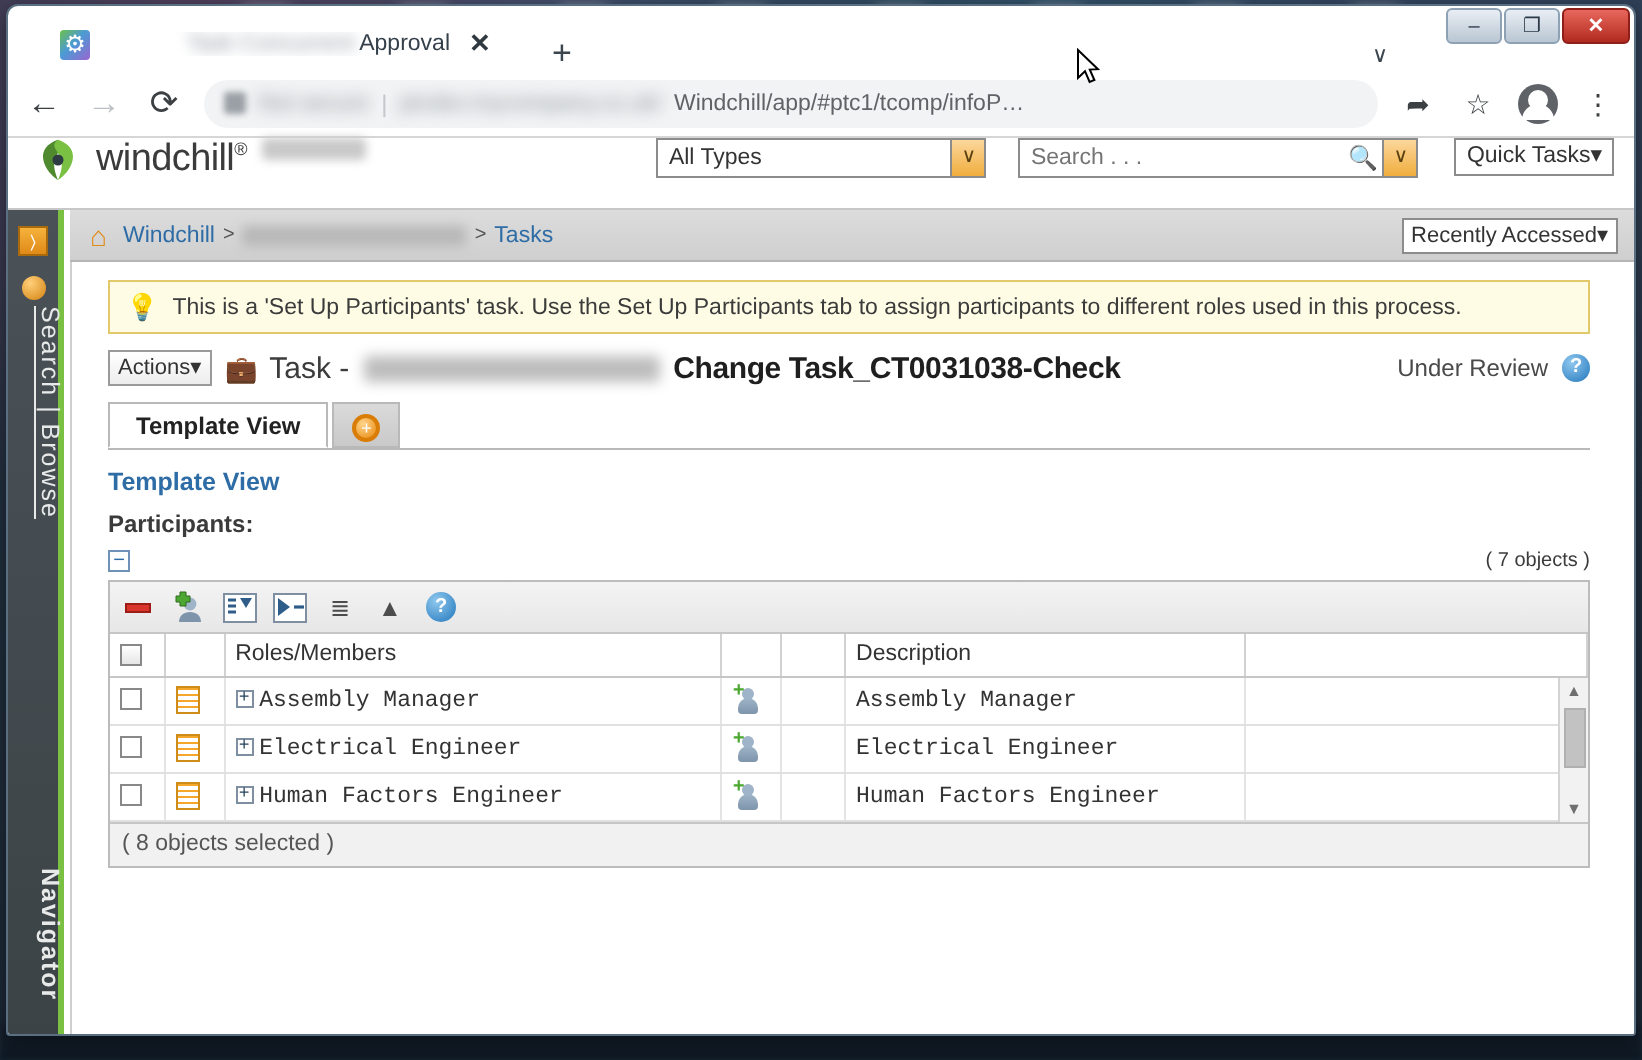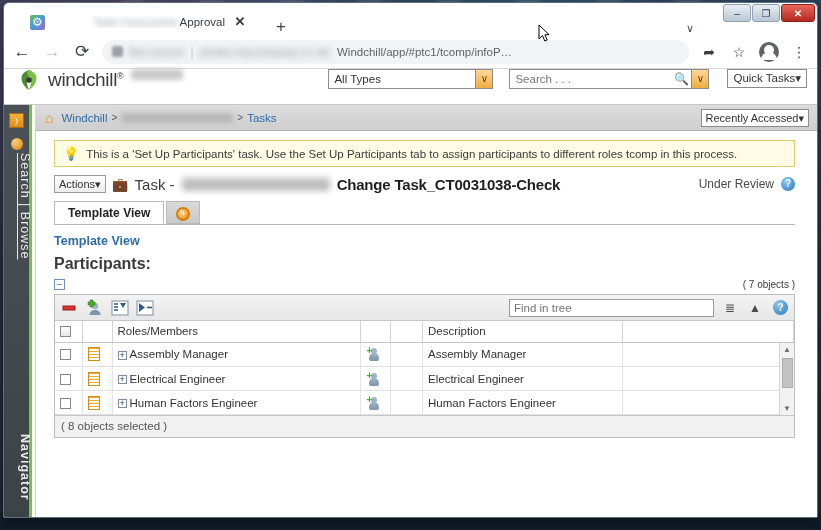--- a/index.html
+++ b/index.html
@@ -173,21 +173,21 @@
   .ptab { height:23px; padding:0 13px; font-size:12px; line-height:22px; cursor:pointer;
      border:1px solid #b9b9b9; margin-right:2px; }
   .ptab.active { background:#fff; border-bottom-color:#fff; font-weight:700; color:#222; }
   .ptab.icon-tab { background:linear-gradient(180deg,#dadada,#c9c9c9); padding:0 9px; }
   .ptab.icon-tab span { display:inline-block; width:14px; height:14px; border-radius:50%;
      background:radial-gradient(circle at 35% 30%,#ffd48a,#e8890f);
      border:2px solid #d97d06; color:#fff; font-size:9px; line-height:11px; text-align:center;
      vertical-align:middle; }
 
   #subtitle { margin:9px 22px 0 18px; font-size:12.5px; font-weight:700; color:#2e6ca6;}
-  #participants-label { margin:7px 22px 0 18px; font-size:16px; font-weight:700; color:#3b3b3b;}
+  #participants-label { margin:7px 22px 0 18px; font-size:12px; font-weight:700; color:#3b3b3b;}
 
   #section-head { margin:6px 22px 0 18px; display:flex; align-items:center; gap:7px;}
   #collapse-box { width:11px; height:11px; border:1px solid #6f93b8; background:#fff;
      color:#2e6ca6; font-size:10px; line-height:9px; text-align:center; cursor:pointer;}
   #section-title { font-size:14px; font-weight:700; color:#2c2c2c; }
   #obj-count { margin-left:auto; font-size:10px; color:#3b3b3b; }
 
   
   #tablewrap { margin:4px 22px 0 18px; border:1px solid #bcbcbc; background:#fff; }
   #tbl-toolbar { height:26px; background:linear-gradient(180deg,#f3f3f3,#e7e7e7);
@@ -198,21 +198,21 @@
      font-family:"Liberation Sans",sans-serif;}
   .tb-right { width:18px; text-align:center; color:#4c4c4c; font-size:12px; cursor:pointer; flex:none;}
   #tbl-help { width:15px; height:15px; border-radius:50%; flex:none; margin-left:2px;
      background:radial-gradient(circle at 35% 30%,#8fc8ef,#2277bb); color:#fff;
      font-size:10px; font-weight:700; line-height:15px; text-align:center; cursor:pointer;}
 
   table { border-collapse:collapse; width:100%; table-layout:fixed; }
   thead th { background:#fff; border-right:1px solid #d2d2d2; border-bottom:1px solid #c6c6c6;
      height:21px; font-weight:400; font-size:11.5px; color:#333; text-align:left; padding-left:5px;}
   tbody td { border-right:1px solid #e4e4e4; border-bottom:1px solid #e0e0e0;
-     height:24px; font-size:11.5px; color:#333; padding-left:5px; }
+     height:24px; font-size:11.5px; color:#333; padding-left:5px;font-family:Liberation Mono, monospace; }
   .col-chk { width:24px; }
   .col-ico { width:26px; }
   .col-role { width:218px; }
   .col-n1 { width:26px; }
   .col-n2 { width:28px; }
   .col-desc { width:175px; }
   .col-x { width:150px; }
   .col-y { width:0px; }
   .chk { width:11px; height:11px; border:1px solid #888; background:#fff;
      display:inline-block; vertical-align:middle; cursor:pointer;}
@@ -346,21 +346,21 @@
       <span class="crumb">Tasks</span>
       <span id="recently">
         <span>Recently Accessed</span><span>▾</span>
       </span>
     </div>
 
     <div id="canvas">
 
       <div id="notice">
         <span id="bulb">💡</span>
-        <span>This is a 'Set Up Participants' task. Use the Set Up Participants tab to assign participants to different roles tcomp in this process.</span>
+        <span>This is a 'Set Up Participants' task. Use the Set Up Participants tab to assign participants to different roles used in this process.</span>
       </div>
 
       <div id="titlerow">
         <span id="actions-btn">
           <span>Actions</span><span>▾</span>
         </span>
         <span id="task-icon">💼</span>
         <span id="task-word">Task -</span>
         <span id="task-blur"></span>
         <span id="task-name">Change Task_CT0031038-Check</span>
@@ -406,21 +406,20 @@
               </svg>
           </span>
           <span class="tb-ico">
             <svg viewBox="0 0 18 18">
                 <rect x="1" y="2" width="16" height="14" fill="#fff" stroke="#7d8fa1"></rect>
               <path d="M3 4 l0 9 l6 -4.5 z" fill="#2e5d8a"></path>
               <path d="M11 8.5 l5 0" stroke="#2e5d8a" stroke-width="1.6"></path>
               </svg>
           </span>
 
-          <input id="find-input" placeholder="Find in tree" style="">
           <span class="tb-right">≣</span>
           <span class="tb-right">▲</span>
           <span id="tbl-help">?</span>
         </div>
 
         <table>
           <colgroup>
             <col class="col-chk">
               <col class="col-ico">
               <col class="col-role">

